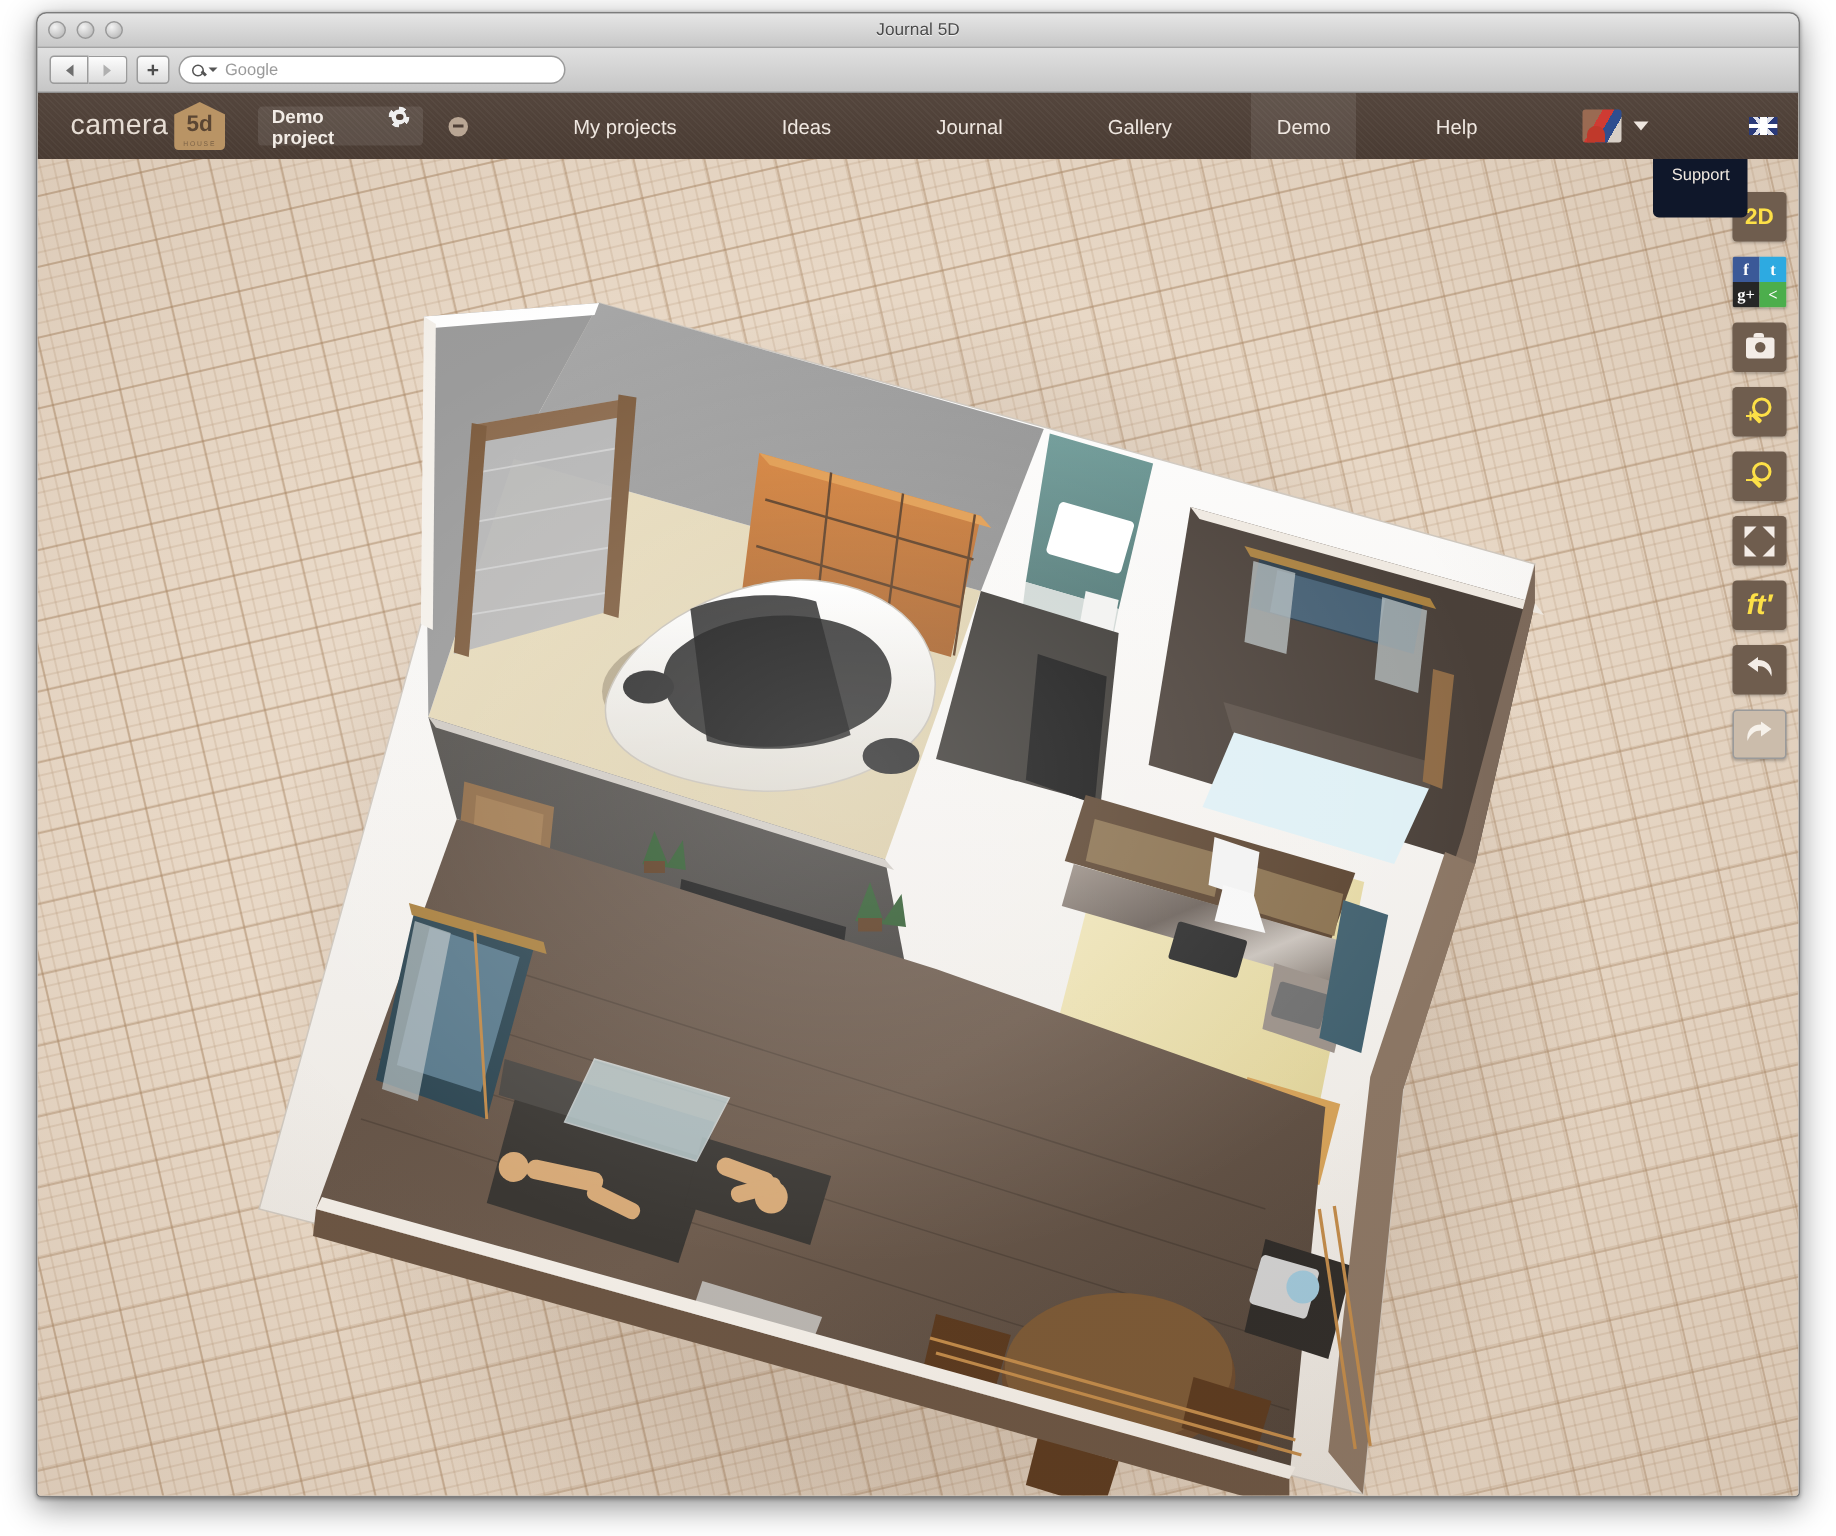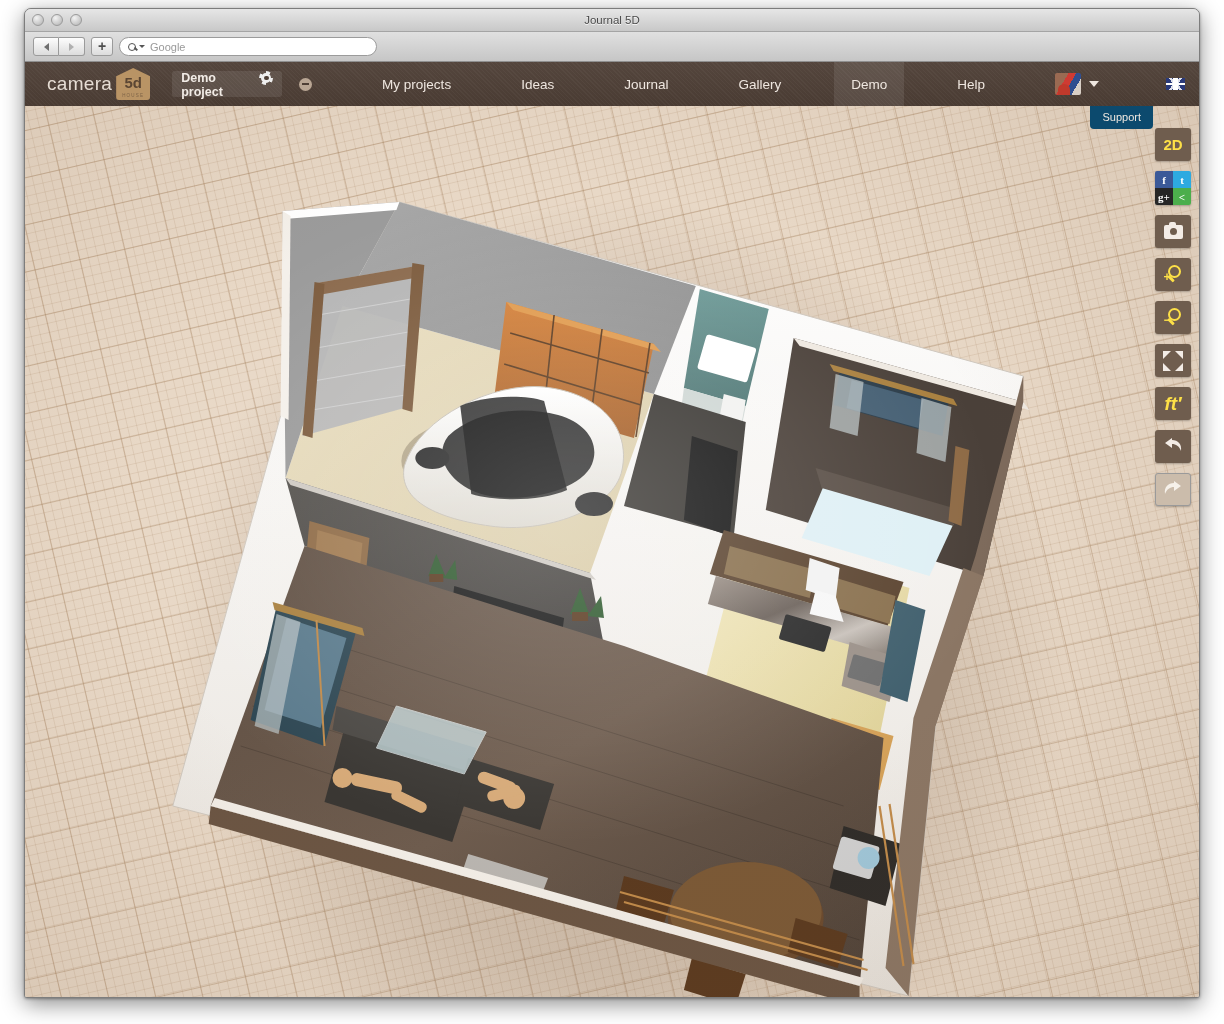--- a/index.html
+++ b/index.html
@@ -173,23 +173,23 @@
   }
   .flag:after{
     content:"";position:absolute;inset:-4px;
     background:linear-gradient(48deg,transparent 46%,#fff 46% 54%,transparent 54%),
                linear-gradient(-48deg,transparent 46%,#fff 46% 54%,transparent 54%);
     opacity:.85;
   }
 
   
   #support{
-    position:absolute;top:44px;right:46px;z-index:29;
-    background:#0c4a6e;color:#f0e8e0;font-size:11px;
-    padding:5px 12px 6px;border-radius:0 0 4px 4px;
+    position:absolute;top:44px;right:34px;z-index:29;
+    background:#0f172a;color:#f0e8e0;font-size:11px;
+    padding:5px 12px 22px;border-radius:0 0 4px 4px;
   }
 
   
   #scene{position:absolute;left:0;top:44px;right:0;bottom:0;overflow:hidden;}
   #grid{
     position:absolute;left:-16%;top:-16%;width:132%;height:132%;
     background-color:#e8d8c6;
     background-image:
       linear-gradient(rgba(168,134,100,.42) 1px,transparent 1px),
       linear-gradient(90deg,rgba(168,134,100,.42) 1px,transparent 1px),

